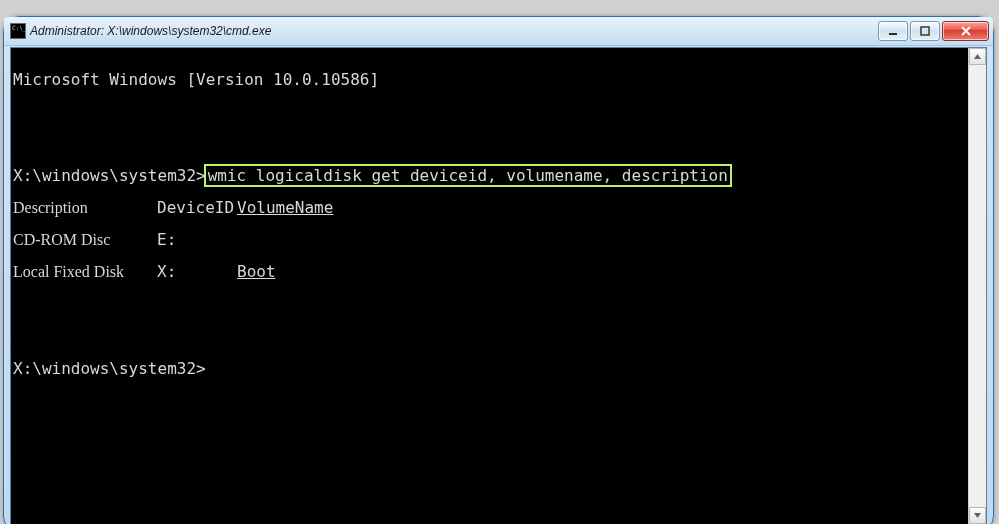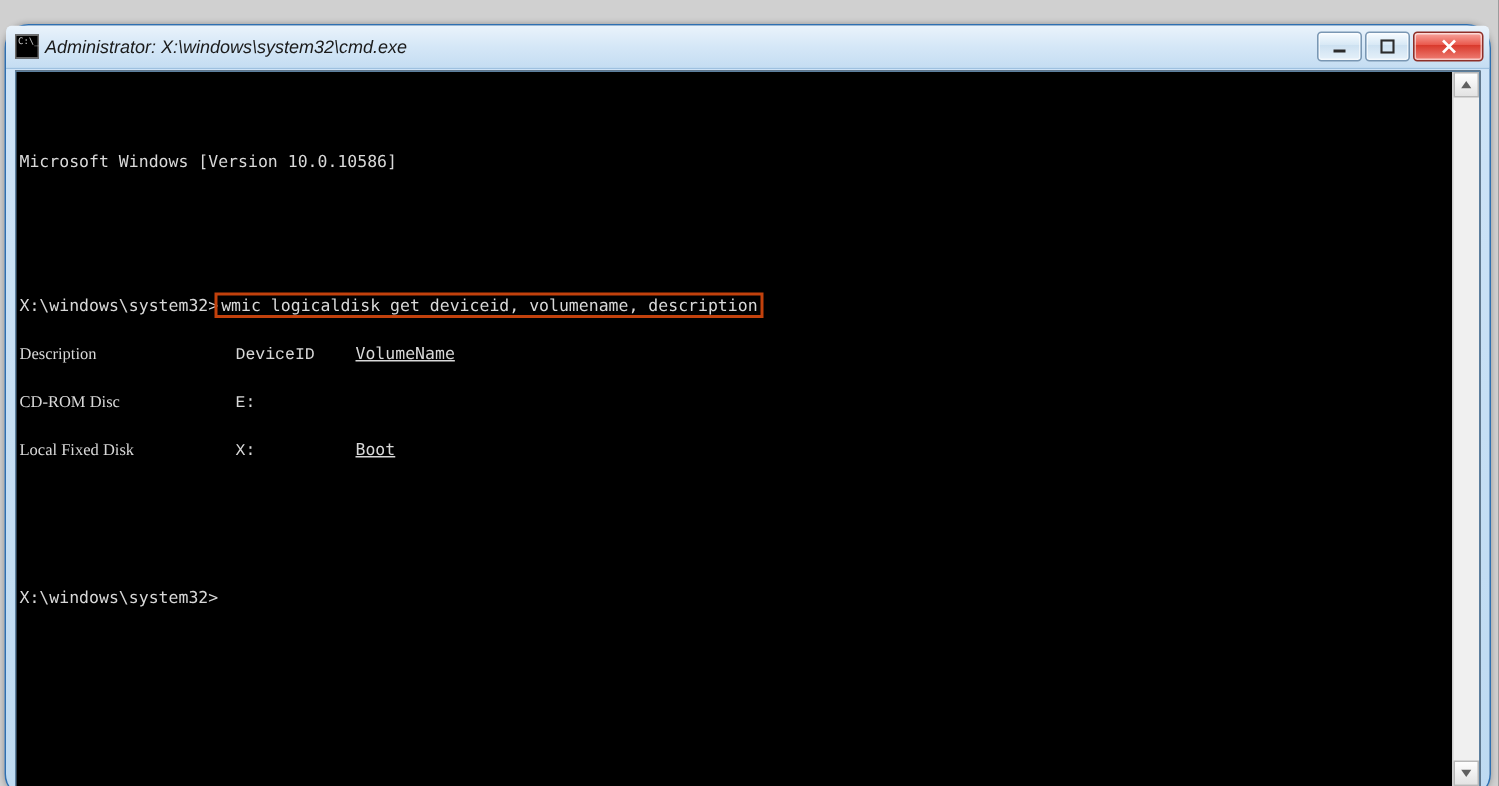--- a/index.html
+++ b/index.html
@@ -117,35 +117,34 @@
   }
   .scroll-btn.up { top: 0; }
   .scroll-btn.down { bottom: 0; }
   .terminal {
     position: absolute;
     left: 0;
     top: 0;
     right: 17px;
     bottom: 0;
     font-family: Consolas, "Lucida Console", monospace;
-    font-size: 11px;
+    font-size: 16px;
     line-height: 16px;
     color: #d8d8d8;
     white-space: pre;
     padding: 8px 0 0 2px;
-    margin-top: 28px;
   }
   .hl {
-    border: 2px solid #c2410c;
+    border: 2px solid #bef264;
     padding: 0 2px;
     margin-left: -2px;
   }
   .row { height:16px; }
   .col-desc { display:inline-block; width: 144px; font-family: Liberation Serif, serif; }
-  .col-dev  { display:inline-block; width: 80px; font-family: Liberation Mono, monospace; }
+  .col-dev  { display:inline-block; width: 80px; }
   .col-vol  { display:inline-block;text-decoration:underline; }
   .cursor {
     display:inline-block;
     width:8px;
     height:14px;
   }
 </style>
 </head>
 <body>
 

